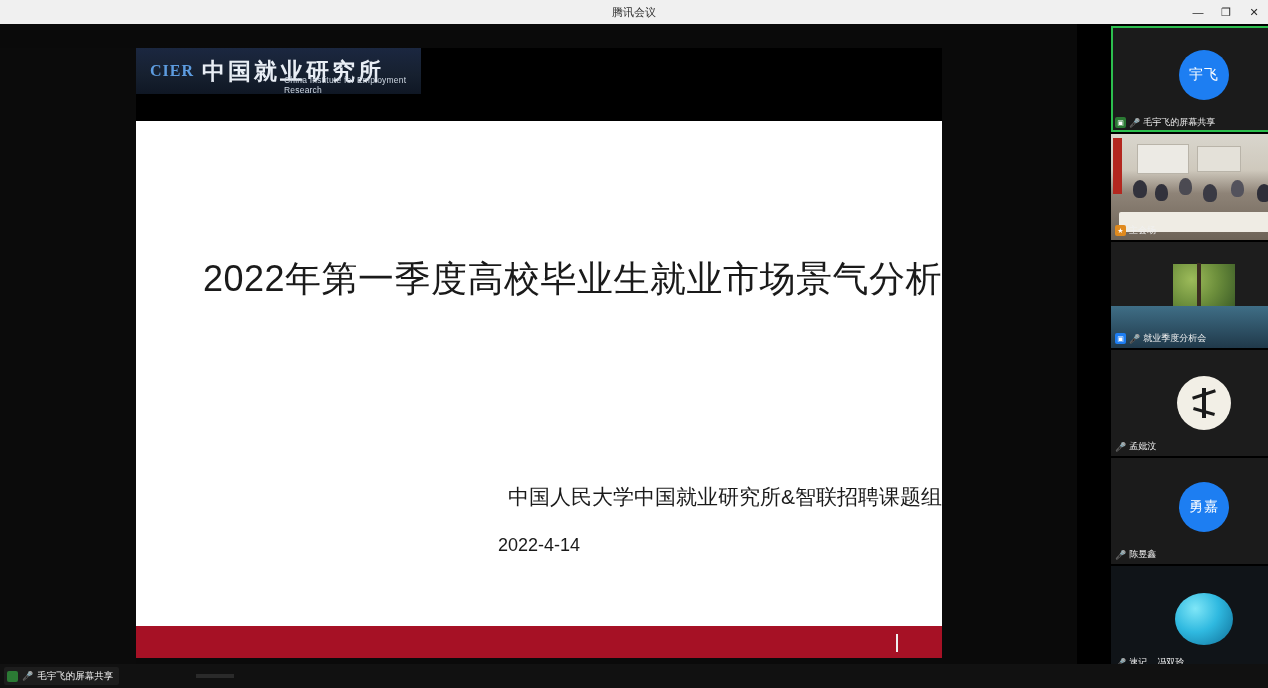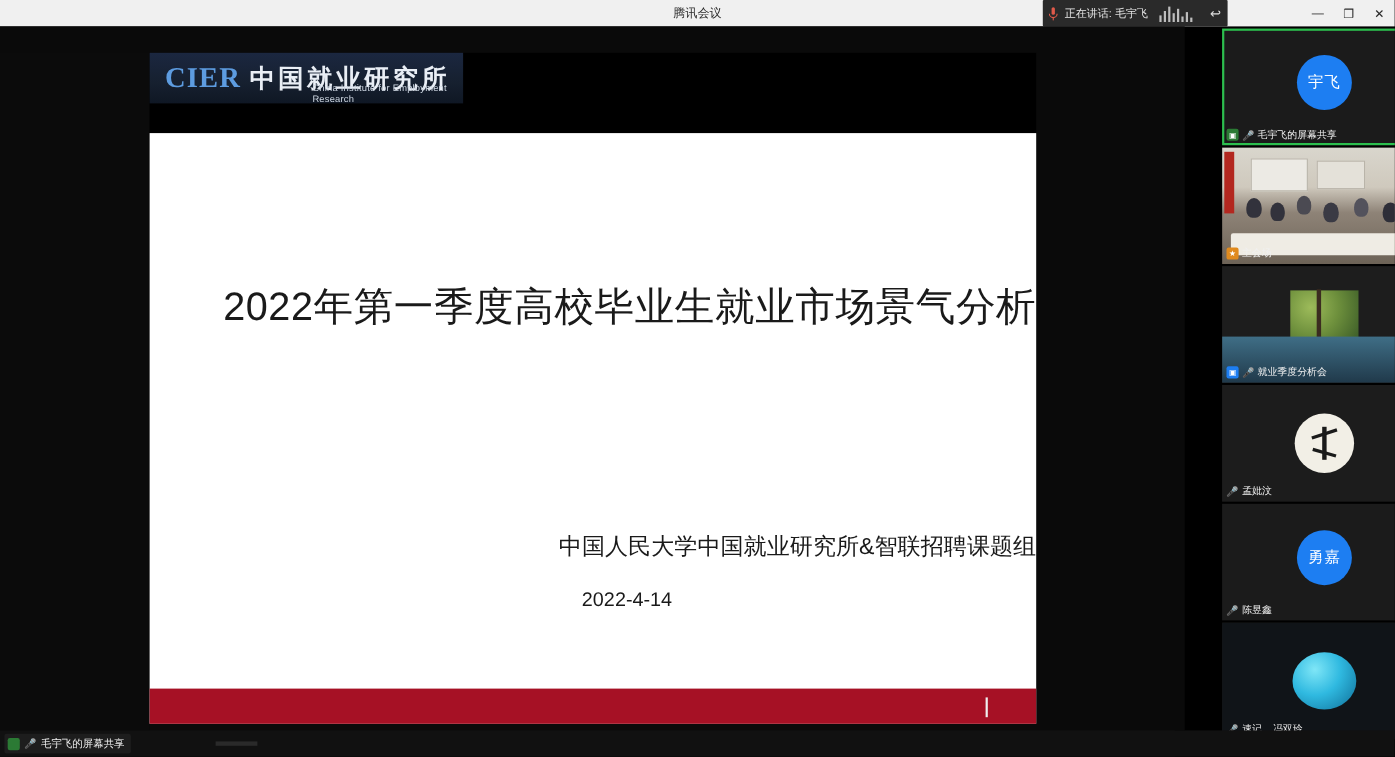--- a/index.html
+++ b/index.html
@@ -85,21 +85,21 @@
   .cier-band {
     position: absolute; left: 0; top: 0;
     width: 285px; height: 46px;
     background: linear-gradient(180deg,#1b2740 0%, #16202f 60%, #0f1724 100%);
     display: flex; align-items: center;
   }
   .cier-logo {
     color: #5d9ce0;
     font-family: "Liberation Serif", serif;
     font-weight: bold;
-    font-size: 26px;
+    font-size: 16px;
     letter-spacing: 1px;
     padding-left: 14px;
   }
   .cier-cn {
     color: #e9eef5;
     font-size: 23px;
     letter-spacing: 3px;
     margin-left: 8px;
     font-weight: bold;
   }
@@ -127,21 +127,20 @@
     position: absolute; top: 362px; left: 0; width: 100%;
     text-align: right;
     color: #1a1a1a;
     font-size: 21px;
   }
   .slide-date {
     position: absolute; top: 414px; left: 0; width: 100%;
     text-align: center;
     color: #1a1a1a;
     font-size: 18px;
-    margin-left: 31px;
   }
   .slide-footer {
     position: absolute; left: 0; bottom: 0;
     width: 806px; height: 32px;
     background: #a61125;
   }
   .slide-cursor {
     position: absolute; right: 44px; bottom: 6px;
     width: 2px; height: 18px; background: #efefef;
   }
@@ -298,41 +297,20 @@
   }
 </style>
 </head>
 <body>
 
 <div class="app">
 
   <div class="titlebar">
     <div class="titlebar-title">腾讯会议</div>
 
-    <div class="speaking-pill">
-      <div class="mic">
-        <svg width="9" height="13" viewBox="0 0 9 13" aria-hidden="true">
-          <rect x="3" y="0.5" width="3" height="7" rx="1.5" fill="#e05a4a"></rect>
-          <path d="M1 6.5a3.5 3.5 0 0 0 7 0" stroke="#e05a4a" stroke-width="1" fill="none"></path>
-          <rect x="4" y="10" width="1" height="2.5" fill="#e05a4a"></rect>
-        </svg>
-      </div>
-      <div class="sp-text">正在讲话: 毛宇飞</div>
-      <div class="waves">
-        <span class="wv" style="left:0px;height:6px"></span>
-        <span class="wv" style="left:4px;height:10px"></span>
-        <span class="wv" style="left:8px;height:14px"></span>
-        <span class="wv" style="left:12px;height:8px"></span>
-        <span class="wv" style="left:16px;height:12px"></span>
-        <span class="wv" style="left:20px;height:5px"></span>
-        <span class="wv" style="left:24px;height:9px"></span>
-        <span class="wv" style="left:28px;height:4px"></span>
-      </div>
-      <div class="back-arrow">↩</div>
-    </div>
 
     <div class="win-controls">
       <div class="win-btn">—</div>
       <div class="win-btn">❐</div>
       <div class="win-btn close">✕</div>
     </div>
   </div>
 
   <div class="stage">
     <div class="stage-edge-left"></div>

